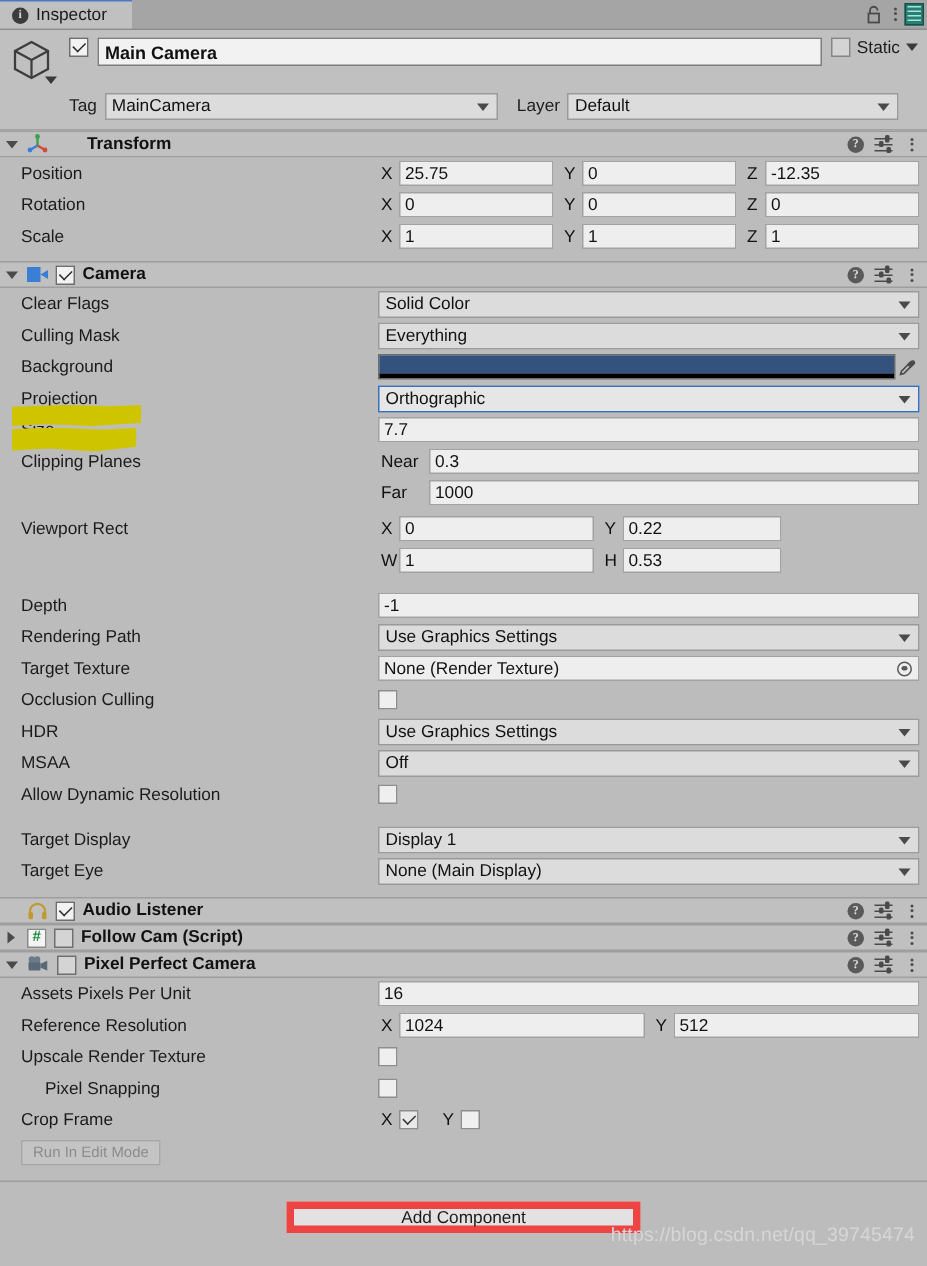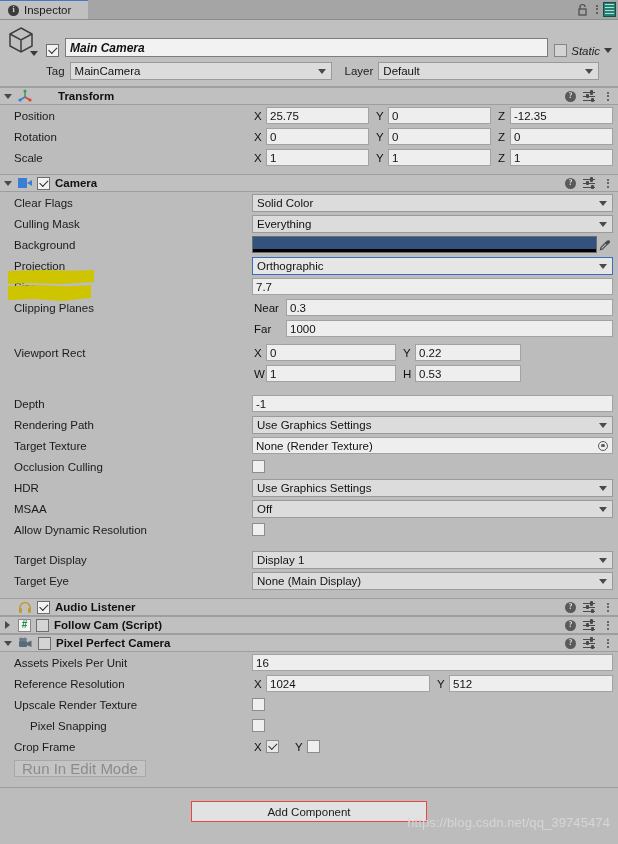--- a/index.html
+++ b/index.html
@@ -44,21 +44,21 @@
   .kebab i{ width:2px;height:2px;background:#4a4a4a;display:block;border-radius:50%; }
   .teal-ico{ width:13px;height:15px;background:#2b7d72;border:1px solid #17504a;display:flex;flex-direction:column;justify-content:center;gap:1.5px;padding:1px; }
   .teal-ico i{ display:block;height:1.5px;background:#9fe8dd; }
 
   
   .go-header{
     background:#c0c0c0;
     padding:5px 6px 6px 6px;
     border-bottom:1px solid #a0a0a0;
   }
-  .go-row1{ display:flex; align-items:flex-end; gap:6px;font-style:italic; }
+  .go-row1{ display:flex; align-items:flex-start; gap:6px; }
   .cube-wrap{ width:34px; height:32px; position:relative; flex:0 0 34px; }
   .cube-caret{
     position:absolute; right:2px; bottom:1px;
     width:0;height:0;border-left:4px solid transparent;border-right:4px solid transparent;border-top:5px solid #3a3a3a;
   }
   .cbx{
     width:13px;height:13px;background:#f2f2f2;border:1px solid #6e6e6e;
     display:inline-flex;align-items:center;justify-content:center;flex:0 0 13px;
   }
   .cbx.checked::after{
@@ -154,33 +154,33 @@
   .small-cbx.checked{ background:#e8e8e8; }
   .small-cbx.checked::after{
     content:"";width:7px;height:3.5px;border-left:1.6px solid #333;border-bottom:1.6px solid #333;
     transform:rotate(-45deg) translate(0.5px,-1px);
   }
 
   .spacer{ height:9px; }
 
   .btn-disabled{
     margin:3px 0 0 14px; height:17px; background:#c4c4c4; border:1px solid #a8a8a8;
-    display:inline-flex;align-items:center;padding:0 7px;color:#8c8c8c;font-size:15px;
+    display:inline-flex;align-items:center;padding:0 7px;color:#8c8c8c;font-size:10px;
   }
 
   
   .hl{
     position:absolute; background:#cfc400; z-index:3; pointer-events:none;
   }
 
   
   .footer-sep{ border-top:1px solid #9e9e9e; margin-top:10px; }
   .addcomp-wrap{ display:flex; justify-content:center; padding-top:13px; }
   .addcomp{
-    width:236px;height:21px;background:#e2e2e2;border:1px solid #ef4444;
+    width:236px;height:21px;background:#e2e2e2;border:5px solid #ef4444;
     display:flex;align-items:center;justify-content:center;font-size:11.5px;color:#1b1b1b;
   }
   .watermark{
     position:absolute; right:8px; bottom:14px;
     color:#d6d6d6; font-size:13px; letter-spacing:0.1px;
     font-family:"Liberation Sans", sans-serif;
     margin-top:27px;
   }
 </style>
 </head>

